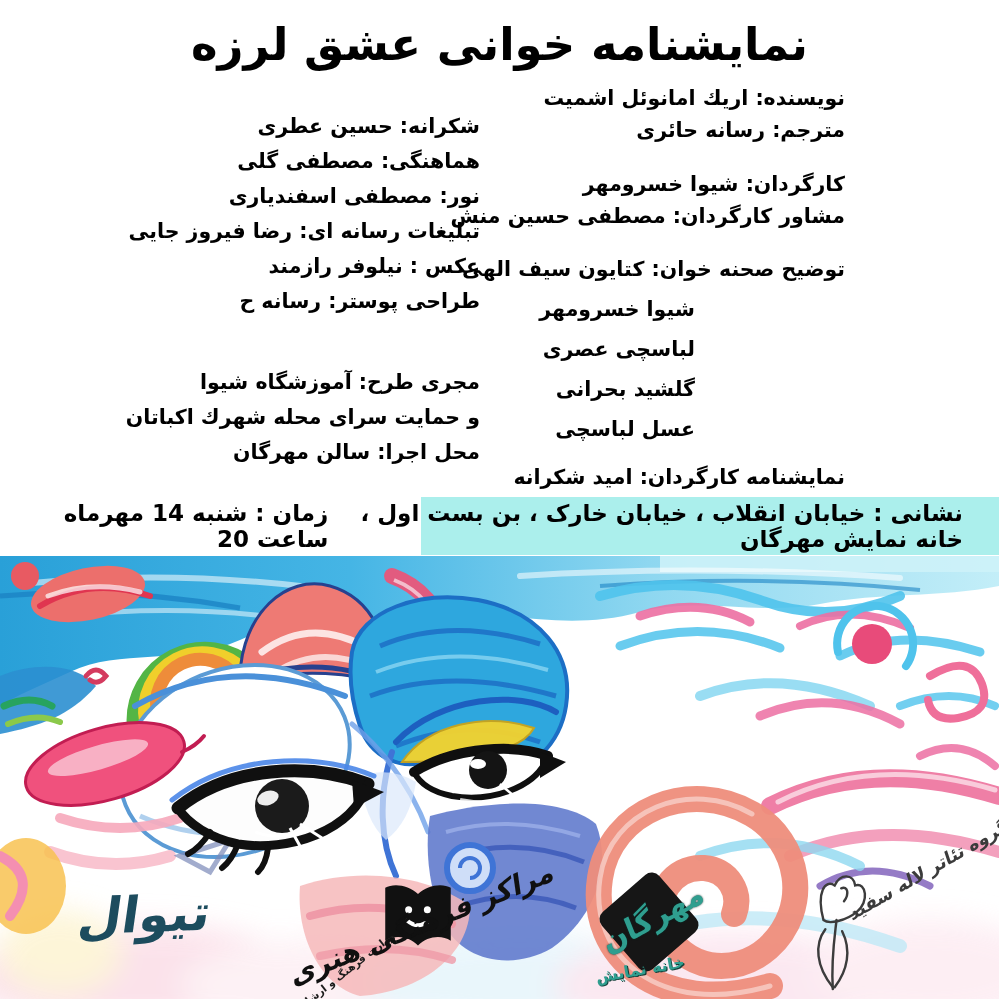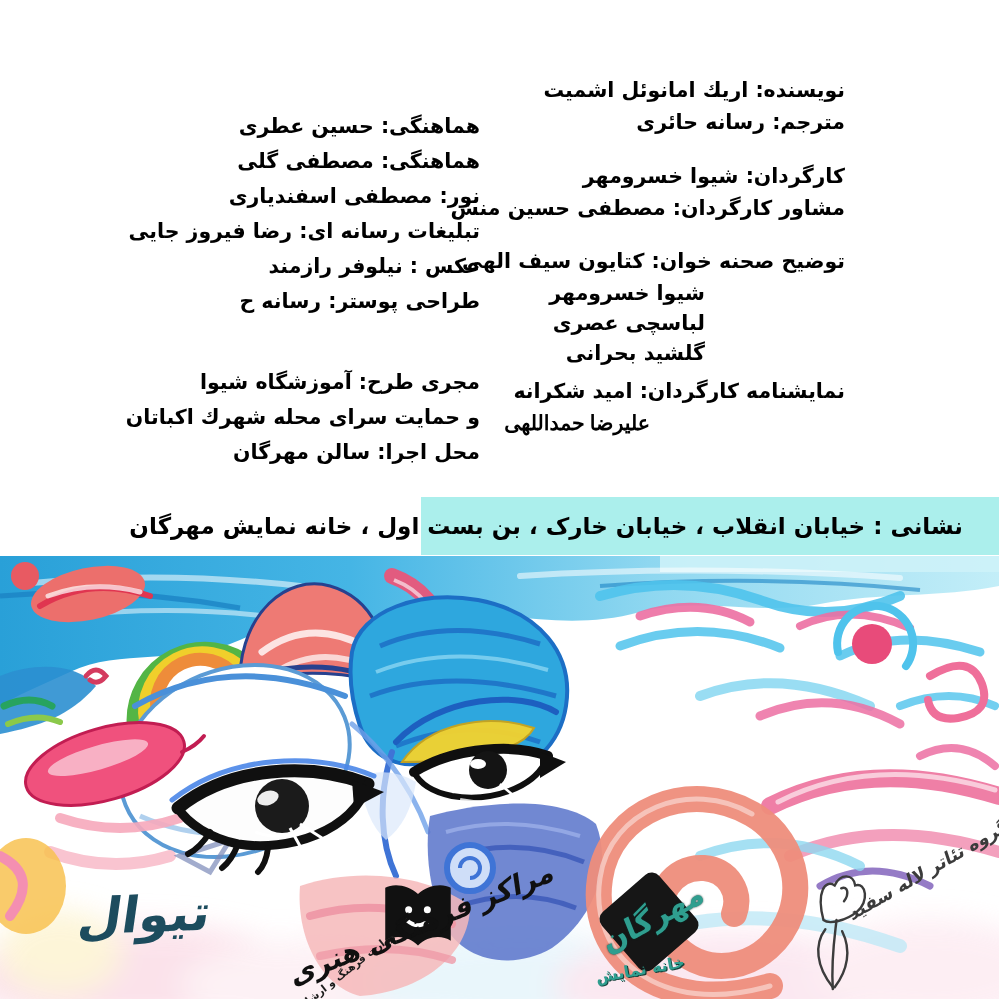--- a/index.html
+++ b/index.html
@@ -6,24 +6,24 @@
   .poster{position:relative;width:999px;height:999px;background:#ffffff;overflow:hidden;
           font-family:"DejaVu Sans",sans-serif;color:#000;}
   .abs{position:absolute;}
 
   
   .title{top:18px;left:0;right:0;text-align:center;font-size:45px;font-weight:800;direction:rtl;letter-spacing:-1px;}
 
   
   .col{direction:rtl;text-align:right;font-weight:700;font-size:20.5px;line-height:28px;}
   .col p{margin:0 0 7px 0;}
-  .col-right{top:76px;right:154px;width:420px;}
+  .col-right{top:84px;right:154px;width:420px;}
   .col-right p{margin:0 0 4px 0;}
   .gap22{height:22px;} .gap21{height:21px;} .gap8{height:8px;} .gap46{height:46px;}
-  .indent-names p{margin:2px;padding-right:138px;}
+  .indent-names p{margin:12px;padding-right:138px;}
   .indent-assist{padding-right:195px;margin-top:-3px;font-family:Liberation Serif, serif;}
   .col-left{top:112px;right:519px;width:380px;}
 
   
   .addr-highlight{top:497px;left:421px;right:0;height:58px;background:#abefec;}
   .addr-line{top:503px;left:36px;right:36px;height:46px;direction:rtl;display:flex;
              justify-content:space-between;align-items:center;font-weight:800;font-size:23px;}
 
   
   .artwork{top:556px;left:0;width:999px;height:443px;}
@@ -47,55 +47,58 @@
                   transform:rotate(-10deg);white-space:nowrap;text-shadow:1px 1px 0 #143f39;}
   .laleh{left:778px;top:866px;width:218px;height:133px;}
   .laleh .callig{position:absolute;left:72px;top:38px;transform:rotate(-30deg) skewX(-12deg);
                  transform-origin:left center;white-space:nowrap;font-size:18px;font-weight:700;color:#3b3b3b;}
 </style>
 </head>
 <body>
 
 <div class="poster">
 
+  <div class="abs title">نمایشنامه خوانی عشق لرزه</div>
 
   <div class="abs col col-right">
     <p>نویسنده:  اریك امانوئل اشمیت</p>
     <p>مترجم:  رسانه حائری</p>
     <div class="gap22"></div>
     <p>کارگردان:  شیوا خسرومهر</p>
     <p>مشاور کارگردان: مصطفی حسین منش</p>
     <div class="gap21"></div>
     <p>توضیح صحنه خوان: کتایون سیف الهی</p>
     <div class="indent-names">
       <p>شیوا خسرومهر</p>
       <p>لباسچی عصری</p>
       <p>گلشید بحرانی</p>
+      <p>عسل لباسچی</p>
     </div>
     <div class="gap8"></div>
     <p>نمایشنامه کارگردان:  امید شکرانه</p>
     <p class="indent-assist">علیرضا حمداللهی</p>
   </div>
 
   <div class="abs col col-left">
-    <p>هماهنگی:  حسین عطری</p>
+    <p>شکرانه:  حسین عطری</p>
     <p>هماهنگی: مصطفی گلی</p>
     <p>نور: مصطفی اسفندیاری</p>
     <p>تبلیغات رسانه ای: رضا فیروز جایی</p>
     <p>عکس :  نیلوفر رازمند</p>
     <p>طراحی پوستر:  رسانه ح</p>
     <div class="gap46"></div>
     <p>مجری طرح: آموزشگاه شیوا</p>
     <p>و حمایت سرای محله شهرك اکباتان</p>
     <p>محل اجرا: سالن مهرگان</p>
   </div>
 
   <div class="abs addr-highlight"></div>
   <div class="abs addr-line">
     <span>نشانی :  خیابان انقلاب ، خیابان خارک ، بن بست اول ، خانه نمایش مهرگان</span>
+    <span>زمان :  شنبه 14 مهرماه ساعت 20</span>
   </div>
 
   <svg class="abs artwork" viewBox="0 0 999 443" xmlns="http://www.w3.org/2000/svg" preserveAspectRatio="none">
     <defs>
       <linearGradient id="sky" x1="0" y1="0" x2="1" y2="0">
         <stop offset="0" stop-color="#29a0d8"></stop>
           <stop offset="0.35" stop-color="#45b5e5"></stop>
         <stop offset="0.65" stop-color="#8ed7f0"></stop>
           <stop offset="1" stop-color="#c3eef8"></stop>
       </linearGradient>

